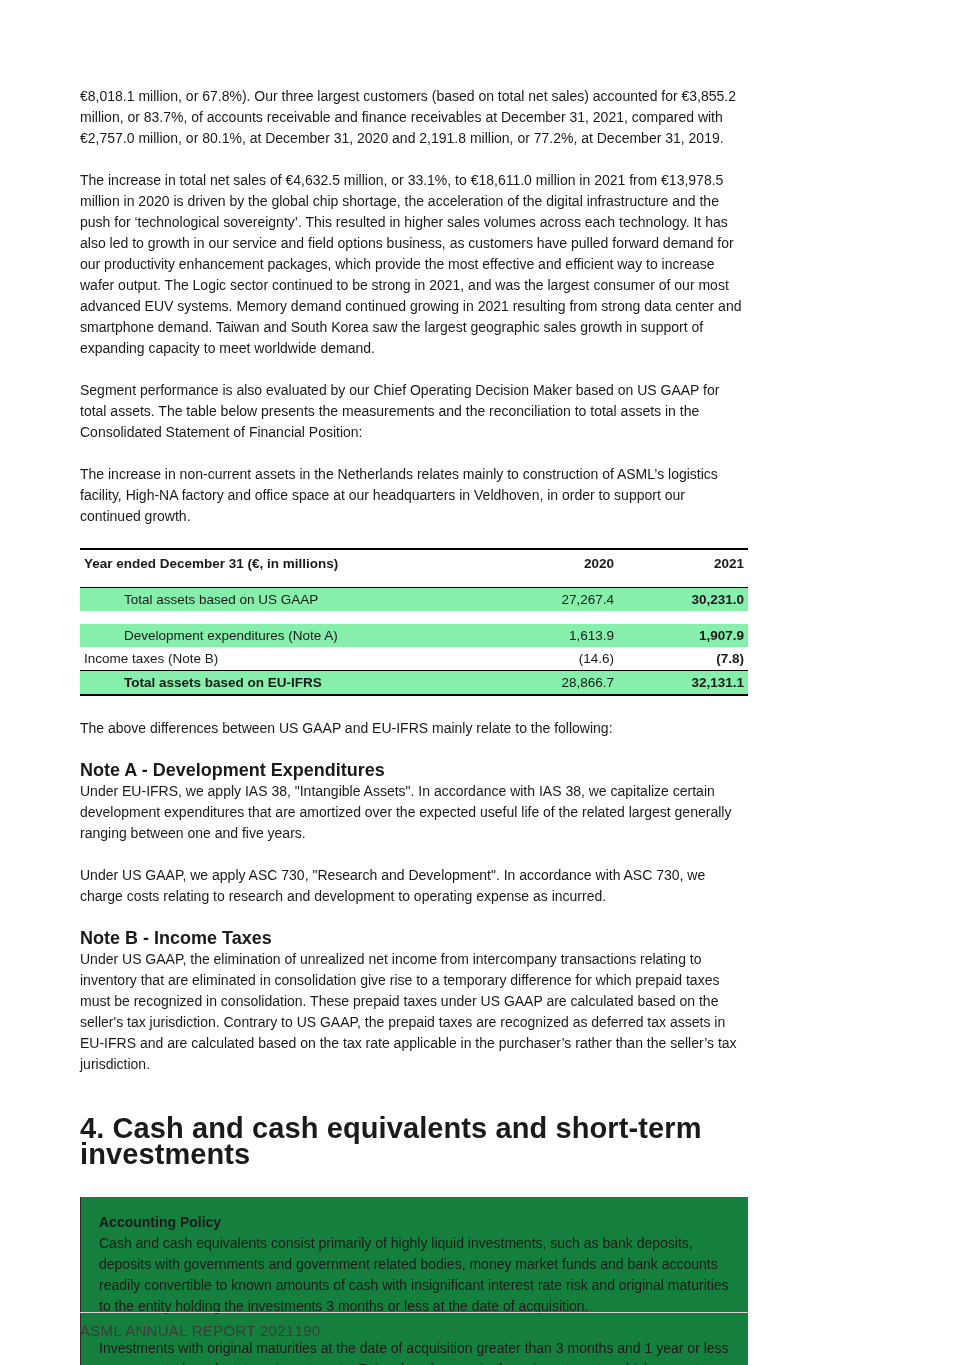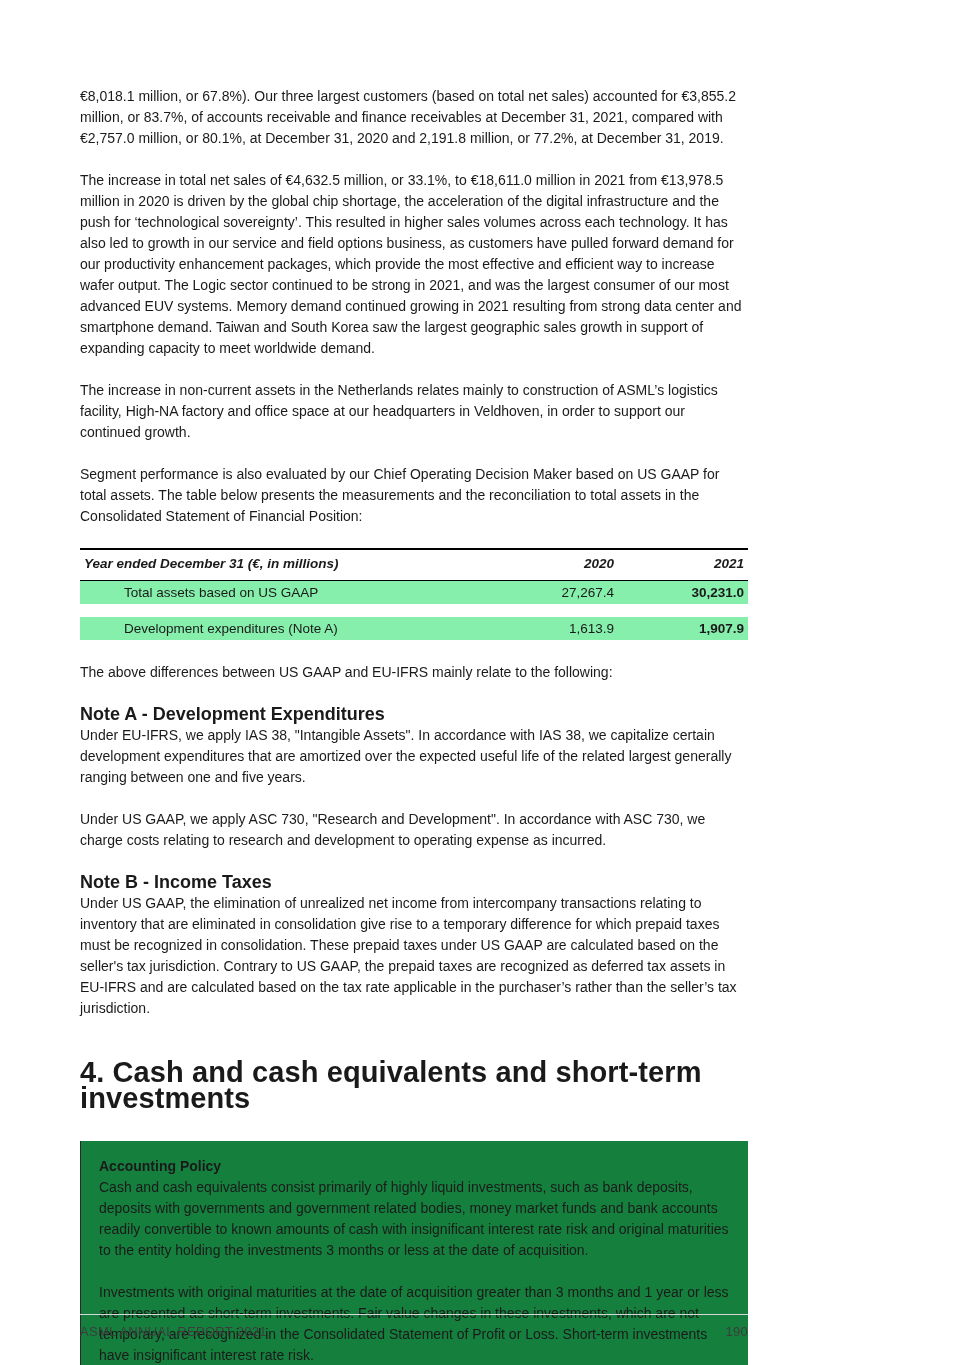--- a/index.html
+++ b/index.html
@@ -32,22 +32,21 @@
     padding: 3px 4px;
     vertical-align: middle;
     line-height: 17px;
   }
   .fin-table thead th {
     text-align: left;
     font-weight: bold;
     border-top: 2px solid #000000;
     border-bottom: 1px solid #000000;
     padding-top: 5px;
-    padding-bottom: 8px;
-    font-style: italic;
+    padding-bottom: 15px;
   }
   .fin-table th.num, .fin-table td.num { text-align: right; }
   .fin-table tr.shaded td { background: #86efac; padding-left: 44px; }
   .fin-table tr.spacer td { height: 13px; padding: 0; background: #ffffff; }
   .fin-table td.b { font-weight: bold; }
   .fin-table tr.total td { border-top: 1px solid #000000; border-bottom: 2px solid #000000; }
   .fin-table tr.total td.lbl { font-weight: bold; }
 
   .after-table { margin-top: 22px !important; }
 
@@ -75,39 +74,39 @@
   .policy-box p { margin: 0 0 21px 0; }
   .policy-box p:last-child { margin-bottom: 16px; }
   .policy-box .box-title { font-weight: bold; margin-bottom: 0; }
 
   .footer {
     position: absolute;
     left: 80px;
     right: 80px;
     bottom: 26px;
     display: flex;
-    justify-content: space-between;
+    justify-content: flex-start;
     align-items: baseline;
     border-top: 1px solid #d6d6d6;
     padding-top: 9px;
-    font-size: 13px;
+    font-size: 15px;
     letter-spacing: 0.3px;
     color: #3c3c3c;
   }
 </style>
 </head>
 <body>
 
 <div class="page">
   <div class="content">
 
     <p>€8,018.1 million, or 67.8%). Our three largest customers (based on total net sales) accounted for €3,855.2 million, or 83.7%, of accounts receivable and finance receivables at December 31, 2021, compared with €2,757.0 million, or 80.1%, at December 31, 2020 and 2,191.8 million, or 77.2%, at December 31, 2019.</p>
     <p>The increase in total net sales of €4,632.5 million, or 33.1%, to €18,611.0 million in 2021 from €13,978.5 million in 2020 is driven by the global chip shortage, the acceleration of the digital infrastructure and the push for ‘technological sovereignty’. This resulted in higher sales volumes across each technology. It has also led to growth in our service and field options business, as customers have pulled forward demand for our productivity enhancement packages, which provide the most effective and efficient way to increase wafer output. The Logic sector continued to be strong in 2021, and was the largest consumer of our most advanced EUV systems. Memory demand continued growing in 2021 resulting from strong data center and smartphone demand. Taiwan and South Korea saw the largest geographic sales growth in support of expanding capacity to meet worldwide demand.</p>
+    <p>Segment performance is also evaluated by our Chief Operating Decision Maker based on US GAAP for total assets. The table below presents the measurements and the reconciliation to total assets in the Consolidated Statement of Financial Position:</p>
     <p>The increase in non-current assets in the Netherlands relates mainly to construction of ASML’s logistics facility, High-NA factory and office space at our headquarters in Veldhoven, in order to support our continued growth.</p>
-    <p>Segment performance is also evaluated by our Chief Operating Decision Maker based on US GAAP for total assets. The table below presents the measurements and the reconciliation to total assets in the Consolidated Statement of Financial Position:</p>
 
     <table class="fin-table">
       <colgroup>
         <col class="c-label">
         <col class="c-num">
         <col class="c-num">
       </colgroup>
       <thead>
         <tr>
           <th class="lbl">Year ended December 31 (€, in millions)</th>
@@ -121,20 +120,30 @@
           <td class="num">27,267.4</td>
           <td class="num b">30,231.0</td>
         </tr>
         <tr class="spacer">
           <td colspan="3"></td>
         </tr>
         <tr class="shaded">
           <td class="lbl">Development expenditures (Note A)</td>
           <td class="num">1,613.9</td>
           <td class="num b">1,907.9</td>
+        </tr>
+        <tr>
+          <td class="lbl">Income taxes (Note B)</td>
+          <td class="num">(14.6)</td>
+          <td class="num b">(7.8)</td>
+        </tr>
+        <tr class="shaded total">
+          <td class="lbl">Total assets based on EU-IFRS</td>
+          <td class="num">28,866.7</td>
+          <td class="num b">32,131.1</td>
         </tr>
       </tbody>
     </table>
 
     <p class="after-table">The above differences between US GAAP and EU-IFRS mainly relate to the following:</p>
 
     <h3 class="note-heading">Note A - Development Expenditures</h3>
     <p class="note-body">Under EU-IFRS, we apply IAS 38, "Intangible Assets". In accordance with IAS 38, we capitalize certain development expenditures that are amortized over the expected useful life of the related largest generally ranging between one and five years.</p>
     <p>Under US GAAP, we apply ASC 730, "Research and Development". In accordance with ASC 730, we charge costs relating to research and development to operating expense as incurred.</p>
 

